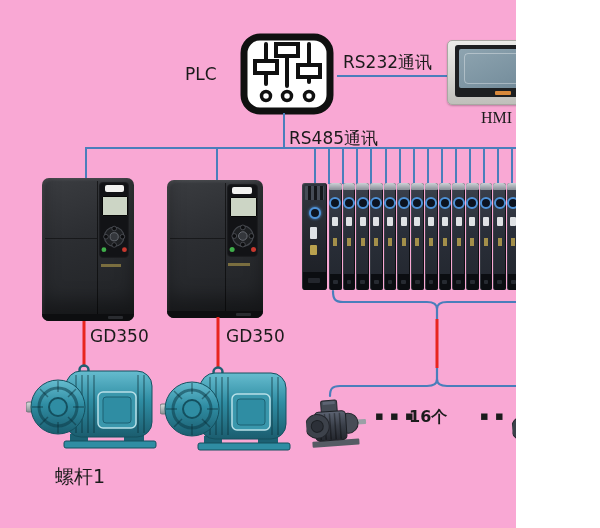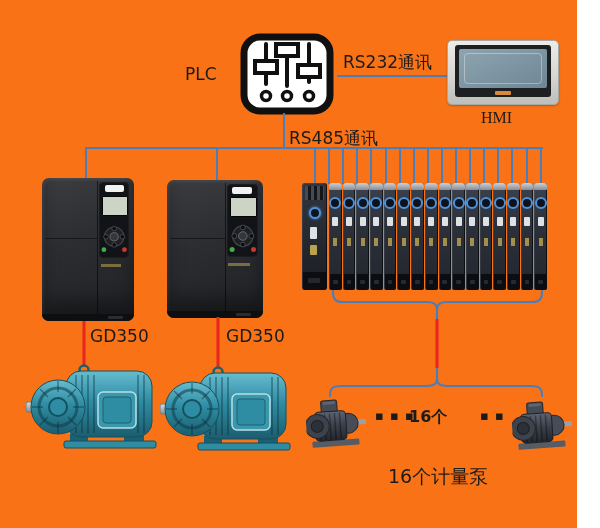--- a/index.html
+++ b/index.html
@@ -1,16 +1,16 @@
 <!DOCTYPE html>
 <html style="--bus: #4a7ebb;"><head>
 <meta charset="utf-8">
 <style>
   html,body{margin:0;padding:0;background:#fff;}
-  #canvas{position:relative;width:577px;height:528px;background:#f97316;overflow:hidden;
+  #canvas{position:relative;width:516px;height:528px;background:#f9a8d4;overflow:hidden;
           font-family:"DejaVu Sans","Liberation Sans",sans-serif;color:#1b1b1b;}
   .lbl{position:absolute;white-space:nowrap;color:#1b1b1b;}
   .hline,.vline{position:absolute;background:var(--bus,#4a7ebb);}
   .hline{height:2px;} .vline{width:2px;}
 
   
   .hmi{position:absolute;left:447px;top:40px;width:110px;height:63px;border-radius:5px;
        background:linear-gradient(180deg,#ecece9 0%,#d6d6d2 55%,#bfbfba 100%);
        border:1px solid #a8a8a2;box-shadow:0 1px 2px rgba(0,0,0,.25);}
   .hmi-bezel{position:absolute;left:7px;right:7px;top:4px;bottom:7px;background:#1d1f21;border-radius:3px;}
@@ -336,20 +336,21 @@
     <rect x="77" y="35" width="28" height="26" rx="3" fill="#2f8da3" stroke="#1c6173"></rect>
     <rect x="0" y="40" width="16" height="10" rx="2" fill="url(#ms)" stroke="#6f787c"></rect>
     <rect x="13" y="36" width="7" height="18" rx="1" fill="#9aa4a8" stroke="#6f787c"></rect>
     <circle cx="32" cy="45" r="27" fill="url(#mb)" stroke="#14505f"></circle>
     <circle cx="32" cy="45" r="19" fill="none" stroke="rgba(12,60,72,.55)" stroke-width="3"></circle>
     <g stroke="rgba(8,42,52,.45)" stroke-width="1.5">
       <path d="M32 19V30 M32 60V71 M6 45H17 M47 45H58 M14 27l8 8 M50 63l-8 -8 M14 63l8 -8 M50 27l-8 8"></path>
     </g>
     <circle cx="32" cy="45" r="9" fill="#2f8da3" stroke="#14505f" stroke-width="2"></circle>
   </svg>
+  <div class="lbl" style="left:55px;top:464px;font-size:19px;">螺杆1</div>
 
   <svg class="abs" style="left:306px;top:396px;transform:rotate(-4deg);" width="62" height="52" viewBox="0 0 62 52">
     <defs>
       <linearGradient id="pb" x1="0" y1="0" x2="0" y2="1">
         <stop offset="0" stop-color="#5d6473"></stop>
           <stop offset="0.5" stop-color="#3a3f49"></stop>
           <stop offset="1" stop-color="#24272e"></stop>
       </linearGradient>
     </defs>
     <rect x="5" y="44" width="47" height="6" rx="1" fill="#565b64"></rect>
@@ -369,15 +370,14 @@
     <rect x="50" y="25" width="10" height="5" rx="1" fill="#9aa0a6"></rect>
     <circle cx="42" cy="28" r="10" fill="#474c56" stroke="#23262c"></circle>
     <rect x="9" y="15" width="31" height="29" rx="4" fill="url(#pb)" stroke="#1d2025"></rect>
     <path d="M14 17V43 M19 17V43 M24 17V43 M29 17V43 M34 17V43" stroke="rgba(0,0,0,.35)" stroke-width="1.5"></path>
     <circle cx="11" cy="29" r="12" fill="#3d424b" stroke="#23262c"></circle>
     <circle cx="11" cy="29" r="6" fill="#2c3038" stroke="#1d2025"></circle>
   </svg>
   <div class="lbl" style="left:375px;top:408px;font-size:13px;letter-spacing:1px;">▪ ▪ ▪</div>
   <div class="lbl" style="left:409px;top:407px;font-size:16px;font-weight:bold;">16个</div>
   <div class="lbl" style="left:480px;top:408px;font-size:13px;letter-spacing:1px;">▪ ▪</div>
-  <div class="lbl" style="left:388px;top:464px;font-size:19px;">16个计量泵</div>
 
 </div>
 
 </body></html>

